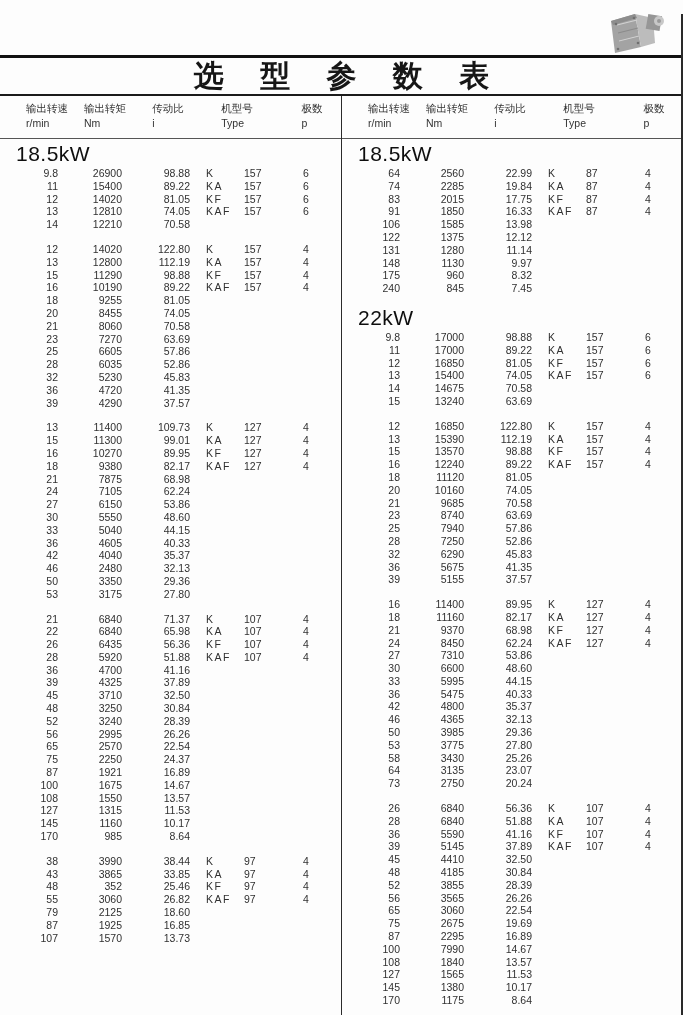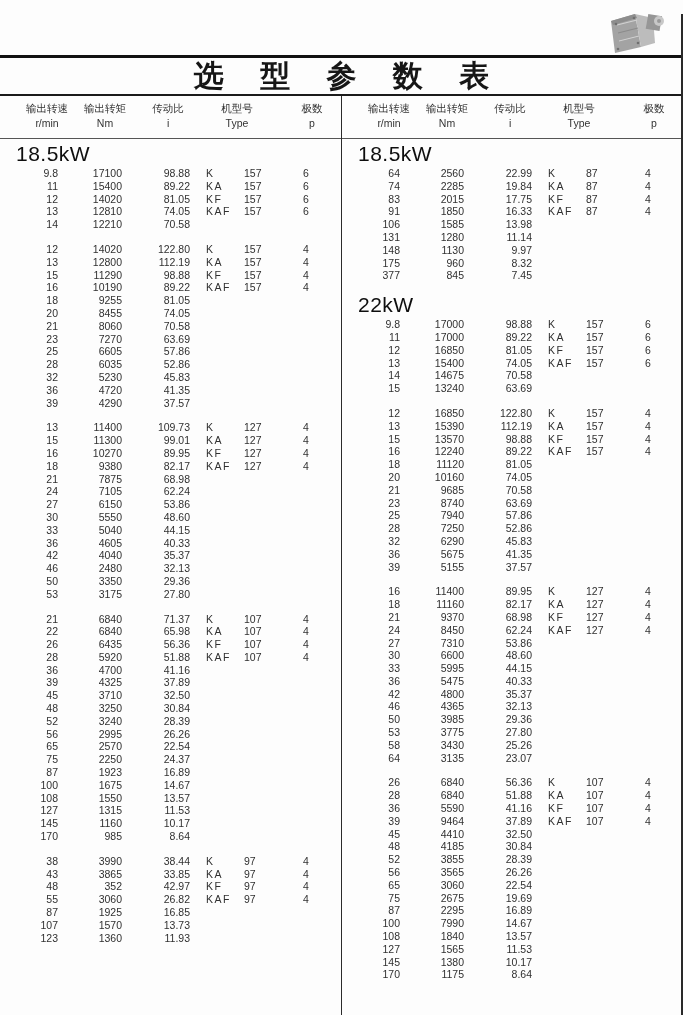--- a/index.html
+++ b/index.html
@@ -19,21 +19,21 @@
     margin:0;text-align:center;font-size:30px;font-weight:bold;color:#161616;
     letter-spacing:14px;line-height:36px;height:36px;padding-left:14px;
   }
   .rule-medium{height:2px;background:#1b1b1b;}
   .content{flex:1;display:flex;overflow:hidden;}
   .col{width:341px;overflow:hidden;}
   .divider{width:1px;background:#2b2b2b;}
   .col-right{width:341px;}
 
   .col-header{position:relative;height:42px;border-bottom:1px solid #555;font-size:10.5px;color:#333;}
-  .hcell{position:absolute;top:5px;transform:translateX(-50%);text-align:center;line-height:15px;white-space:nowrap;}
+  .hcell{position:absolute;top:5px;transform:translateX(-50%);text-align:left;line-height:15px;white-space:nowrap;}
   .h0{left:13.8%}.h1{left:30.8%}.h2{left:49.3%}.h3{left:69.5%}.h4{left:91.5%}
 
   .power{font-size:21px;font-weight:normal;color:#0e0e0e;margin:4px 0 3px 16px;line-height:21px;letter-spacing:.5px;}
   .block{margin-bottom:12px;}
   .row{
     display:grid;
     grid-template-columns:44px 64px 68px 54px 40px 44px;
     padding-left:14px;
     height:12.8px;line-height:12.8px;
     font-size:10.5px;color:#303030;
@@ -93,21 +93,21 @@
           </div>
           <div class="hcell h4">
             <div class="hlabel">极数</div>
             <div class="hunit">p</div>
           </div>
         </div>
         <div class="power">18.5kW</div>
         <div class="block">
           <div class="row">
             <div class="cell c-speed">9.8</div>
-            <div class="cell c-torque">17100</div>
+            <div class="cell c-torque">26900</div>
             <div class="cell c-ratio">98.88</div>
             <div class="cell c-type">K</div>
             <div class="cell c-size">157</div>
             <div class="cell c-poles">6</div>
           </div>
           <div class="row">
             <div class="cell c-speed">11</div>
             <div class="cell c-torque">15400</div>
             <div class="cell c-ratio">89.22</div>
             <div class="cell c-type">KA</div>
@@ -451,21 +451,21 @@
           <div class="row">
             <div class="cell c-speed">75</div>
             <div class="cell c-torque">2250</div>
             <div class="cell c-ratio">24.37</div>
             <div class="cell c-type"></div>
             <div class="cell c-size"></div>
             <div class="cell c-poles"></div>
           </div>
           <div class="row">
             <div class="cell c-speed">87</div>
-            <div class="cell c-torque">1923</div>
+            <div class="cell c-torque">1921</div>
             <div class="cell c-ratio">16.89</div>
             <div class="cell c-type"></div>
             <div class="cell c-size"></div>
             <div class="cell c-poles"></div>
           </div>
           <div class="row">
             <div class="cell c-speed">100</div>
             <div class="cell c-torque">1675</div>
             <div class="cell c-ratio">14.67</div>
             <div class="cell c-type"></div>
@@ -518,53 +518,53 @@
             <div class="cell c-speed">43</div>
             <div class="cell c-torque">3865</div>
             <div class="cell c-ratio">33.85</div>
             <div class="cell c-type">KA</div>
             <div class="cell c-size">97</div>
             <div class="cell c-poles">4</div>
           </div>
           <div class="row">
             <div class="cell c-speed">48</div>
             <div class="cell c-torque">352</div>
-            <div class="cell c-ratio">42.97</div>
+            <div class="cell c-ratio">25.46</div>
             <div class="cell c-type">KF</div>
             <div class="cell c-size">97</div>
             <div class="cell c-poles">4</div>
           </div>
           <div class="row">
             <div class="cell c-speed">55</div>
             <div class="cell c-torque">3060</div>
             <div class="cell c-ratio">26.82</div>
             <div class="cell c-type">KAF</div>
             <div class="cell c-size">97</div>
             <div class="cell c-poles">4</div>
           </div>
           <div class="row">
+            <div class="cell c-speed">79</div>
+            <div class="cell c-torque">2125</div>
+            <div class="cell c-ratio">18.60</div>
+            <div class="cell c-type"></div>
+            <div class="cell c-size"></div>
+            <div class="cell c-poles"></div>
+          </div>
+          <div class="row">
             <div class="cell c-speed">87</div>
             <div class="cell c-torque">1925</div>
             <div class="cell c-ratio">16.85</div>
             <div class="cell c-type"></div>
             <div class="cell c-size"></div>
             <div class="cell c-poles"></div>
           </div>
           <div class="row">
             <div class="cell c-speed">107</div>
             <div class="cell c-torque">1570</div>
             <div class="cell c-ratio">13.73</div>
-            <div class="cell c-type"></div>
-            <div class="cell c-size"></div>
-            <div class="cell c-poles"></div>
-          </div>
-          <div class="row">
-            <div class="cell c-speed">123</div>
-            <div class="cell c-torque">1360</div>
-            <div class="cell c-ratio">11.93</div>
             <div class="cell c-type"></div>
             <div class="cell c-size"></div>
             <div class="cell c-poles"></div>
           </div>
         </div>
       </div>
     <div class="divider"></div>
     <div class="col col-right" id="col-right">
         <div class="col-header">
           <div class="hcell h0">
@@ -624,20 +624,28 @@
           </div>
           <div class="row">
             <div class="cell c-speed">106</div>
             <div class="cell c-torque">1585</div>
             <div class="cell c-ratio">13.98</div>
             <div class="cell c-type"></div>
             <div class="cell c-size"></div>
             <div class="cell c-poles"></div>
           </div>
           <div class="row">
+            <div class="cell c-speed">122</div>
+            <div class="cell c-torque">1375</div>
+            <div class="cell c-ratio">12.12</div>
+            <div class="cell c-type"></div>
+            <div class="cell c-size"></div>
+            <div class="cell c-poles"></div>
+          </div>
+          <div class="row">
             <div class="cell c-speed">131</div>
             <div class="cell c-torque">1280</div>
             <div class="cell c-ratio">11.14</div>
             <div class="cell c-type"></div>
             <div class="cell c-size"></div>
             <div class="cell c-poles"></div>
           </div>
           <div class="row">
             <div class="cell c-speed">148</div>
             <div class="cell c-torque">1130</div>
@@ -648,21 +656,21 @@
           </div>
           <div class="row">
             <div class="cell c-speed">175</div>
             <div class="cell c-torque">960</div>
             <div class="cell c-ratio">8.32</div>
             <div class="cell c-type"></div>
             <div class="cell c-size"></div>
             <div class="cell c-poles"></div>
           </div>
           <div class="row">
-            <div class="cell c-speed">377</div>
+            <div class="cell c-speed">240</div>
             <div class="cell c-torque">845</div>
             <div class="cell c-ratio">7.45</div>
             <div class="cell c-type"></div>
             <div class="cell c-size"></div>
             <div class="cell c-poles"></div>
           </div>
         </div>
         <div class="power">22kW</div>
         <div class="block">
           <div class="row">
@@ -926,20 +934,28 @@
             <div class="cell c-poles"></div>
           </div>
           <div class="row">
             <div class="cell c-speed">64</div>
             <div class="cell c-torque">3135</div>
             <div class="cell c-ratio">23.07</div>
             <div class="cell c-type"></div>
             <div class="cell c-size"></div>
             <div class="cell c-poles"></div>
           </div>
+          <div class="row">
+            <div class="cell c-speed">73</div>
+            <div class="cell c-torque">2750</div>
+            <div class="cell c-ratio">20.24</div>
+            <div class="cell c-type"></div>
+            <div class="cell c-size"></div>
+            <div class="cell c-poles"></div>
+          </div>
         </div>
         <div class="block">
           <div class="row">
             <div class="cell c-speed">26</div>
             <div class="cell c-torque">6840</div>
             <div class="cell c-ratio">56.36</div>
             <div class="cell c-type">K</div>
             <div class="cell c-size">107</div>
             <div class="cell c-poles">4</div>
           </div>
@@ -954,21 +970,21 @@
           <div class="row">
             <div class="cell c-speed">36</div>
             <div class="cell c-torque">5590</div>
             <div class="cell c-ratio">41.16</div>
             <div class="cell c-type">KF</div>
             <div class="cell c-size">107</div>
             <div class="cell c-poles">4</div>
           </div>
           <div class="row">
             <div class="cell c-speed">39</div>
-            <div class="cell c-torque">9464</div>
+            <div class="cell c-torque">5145</div>
             <div class="cell c-ratio">37.89</div>
             <div class="cell c-type">KAF</div>
             <div class="cell c-size">107</div>
             <div class="cell c-poles">4</div>
           </div>
           <div class="row">
             <div class="cell c-speed">45</div>
             <div class="cell c-torque">4410</div>
             <div class="cell c-ratio">32.50</div>
             <div class="cell c-type"></div>

